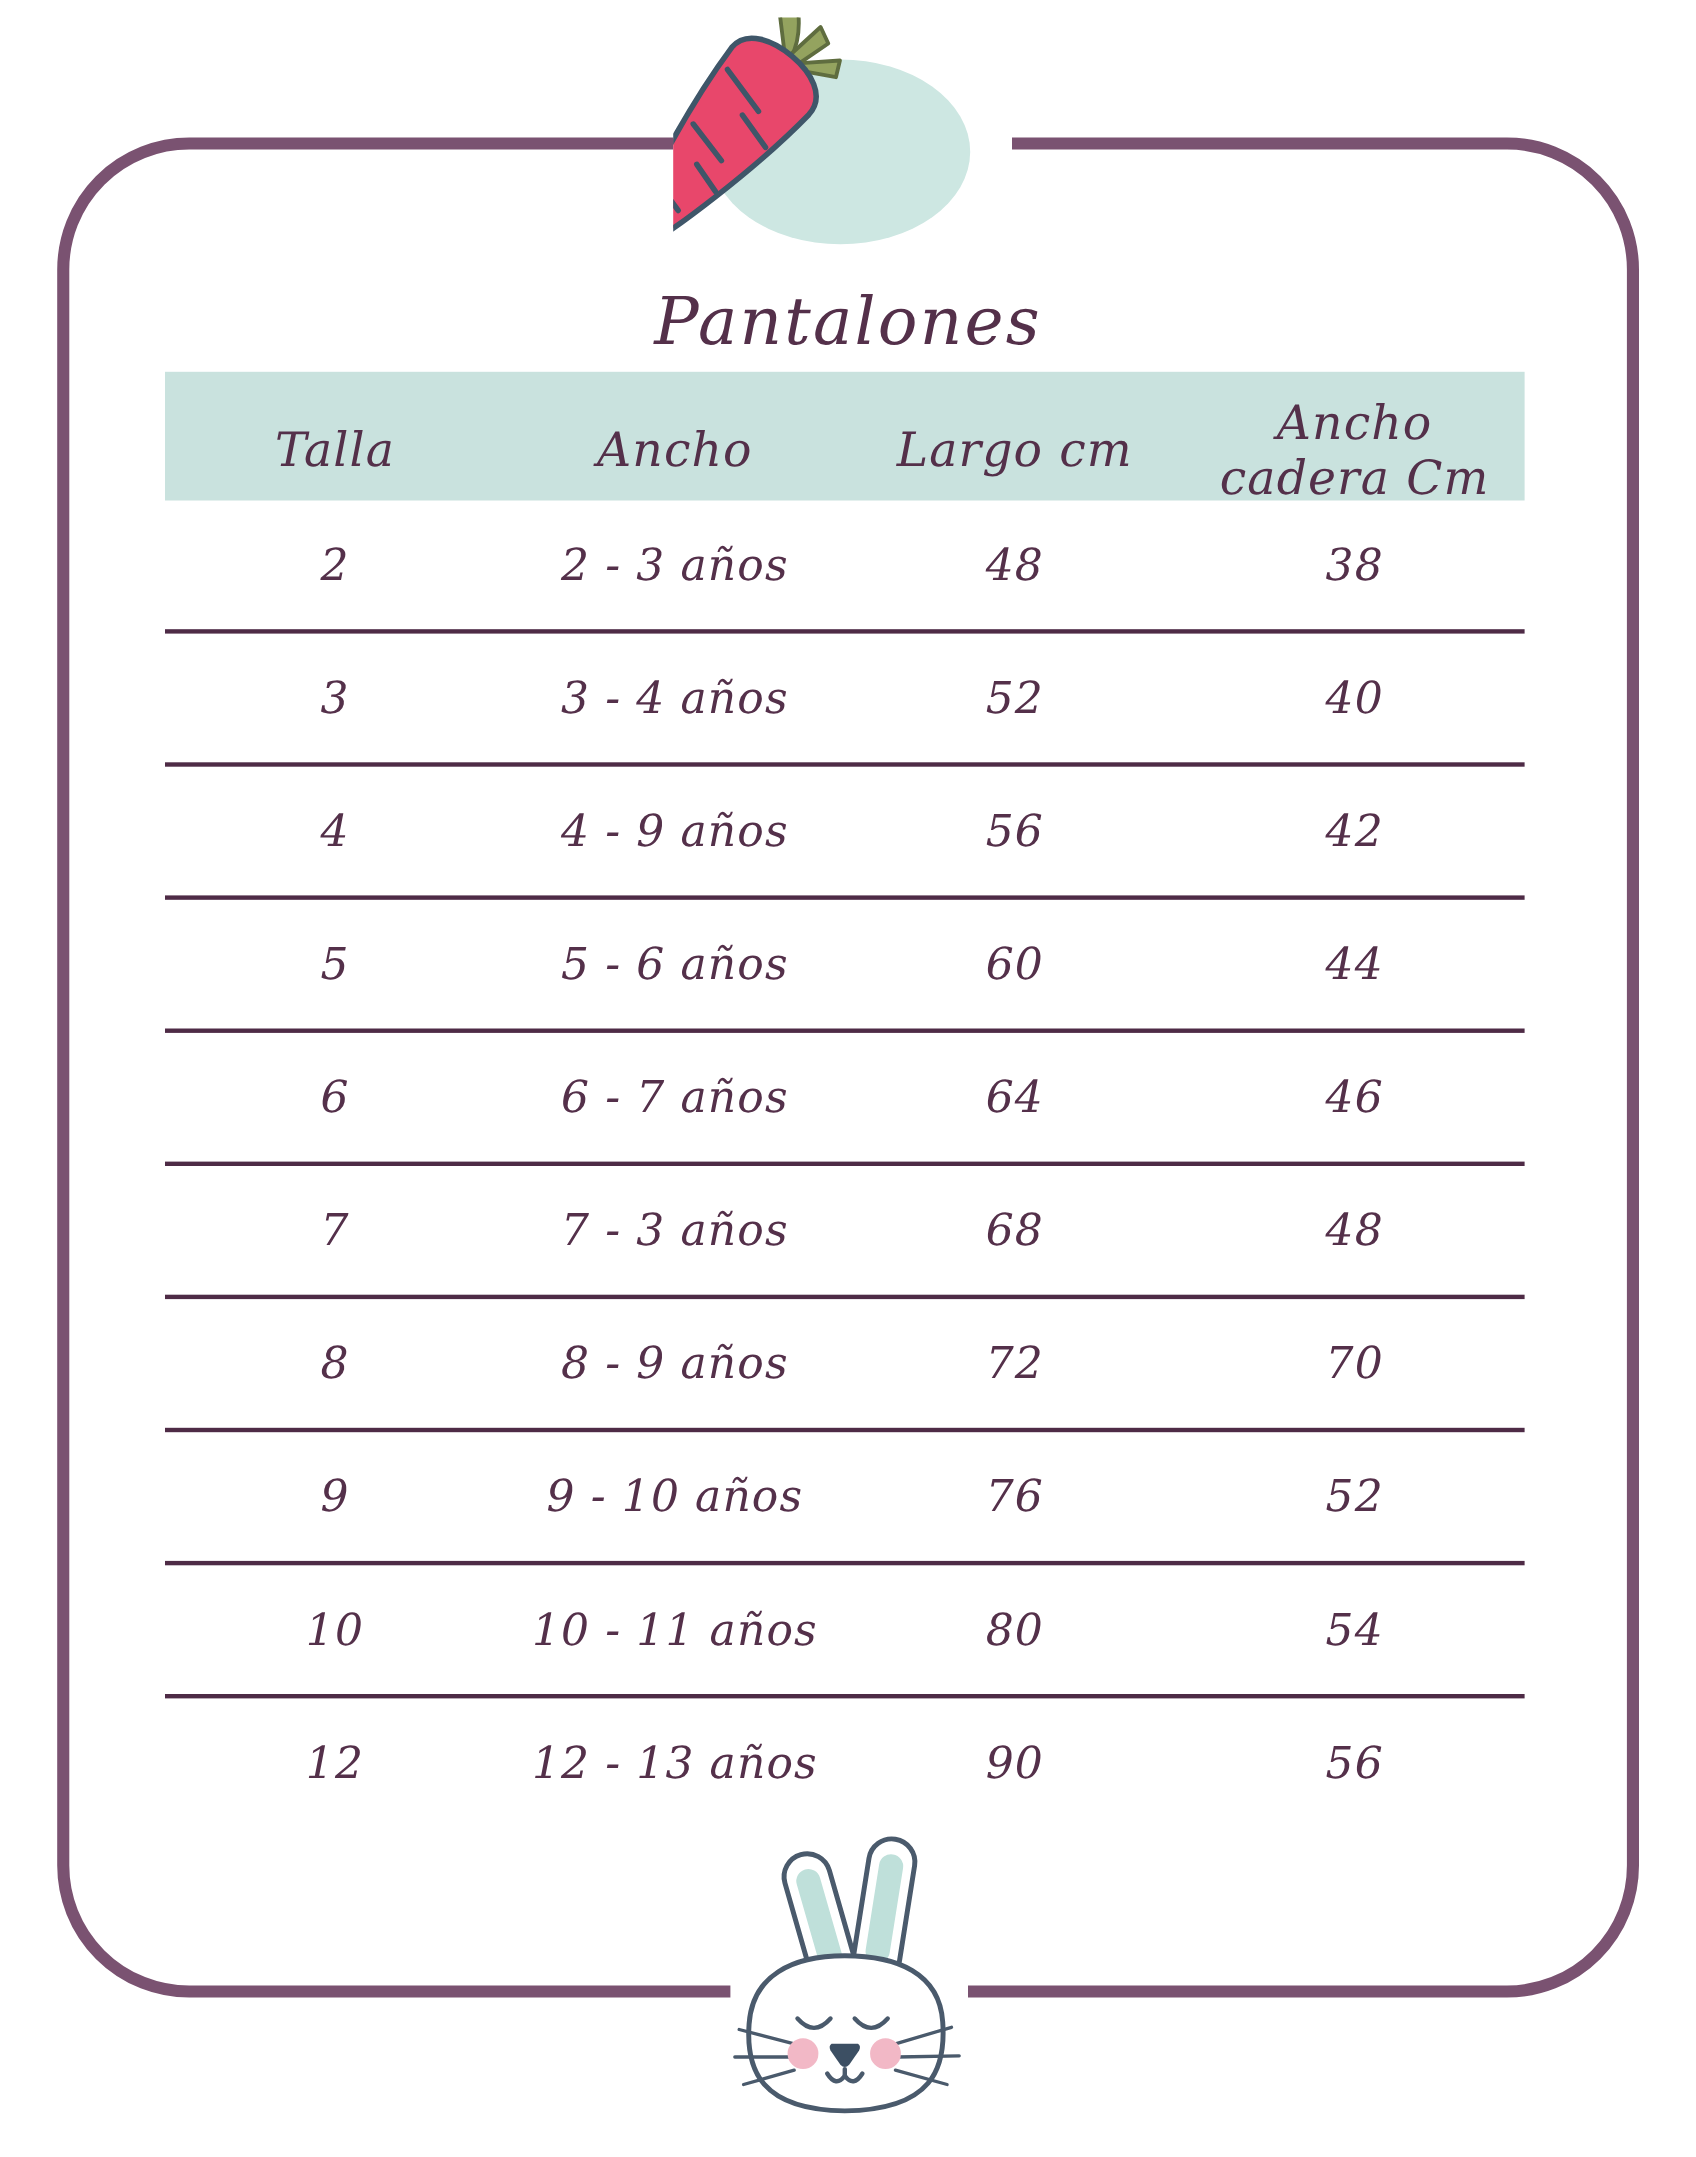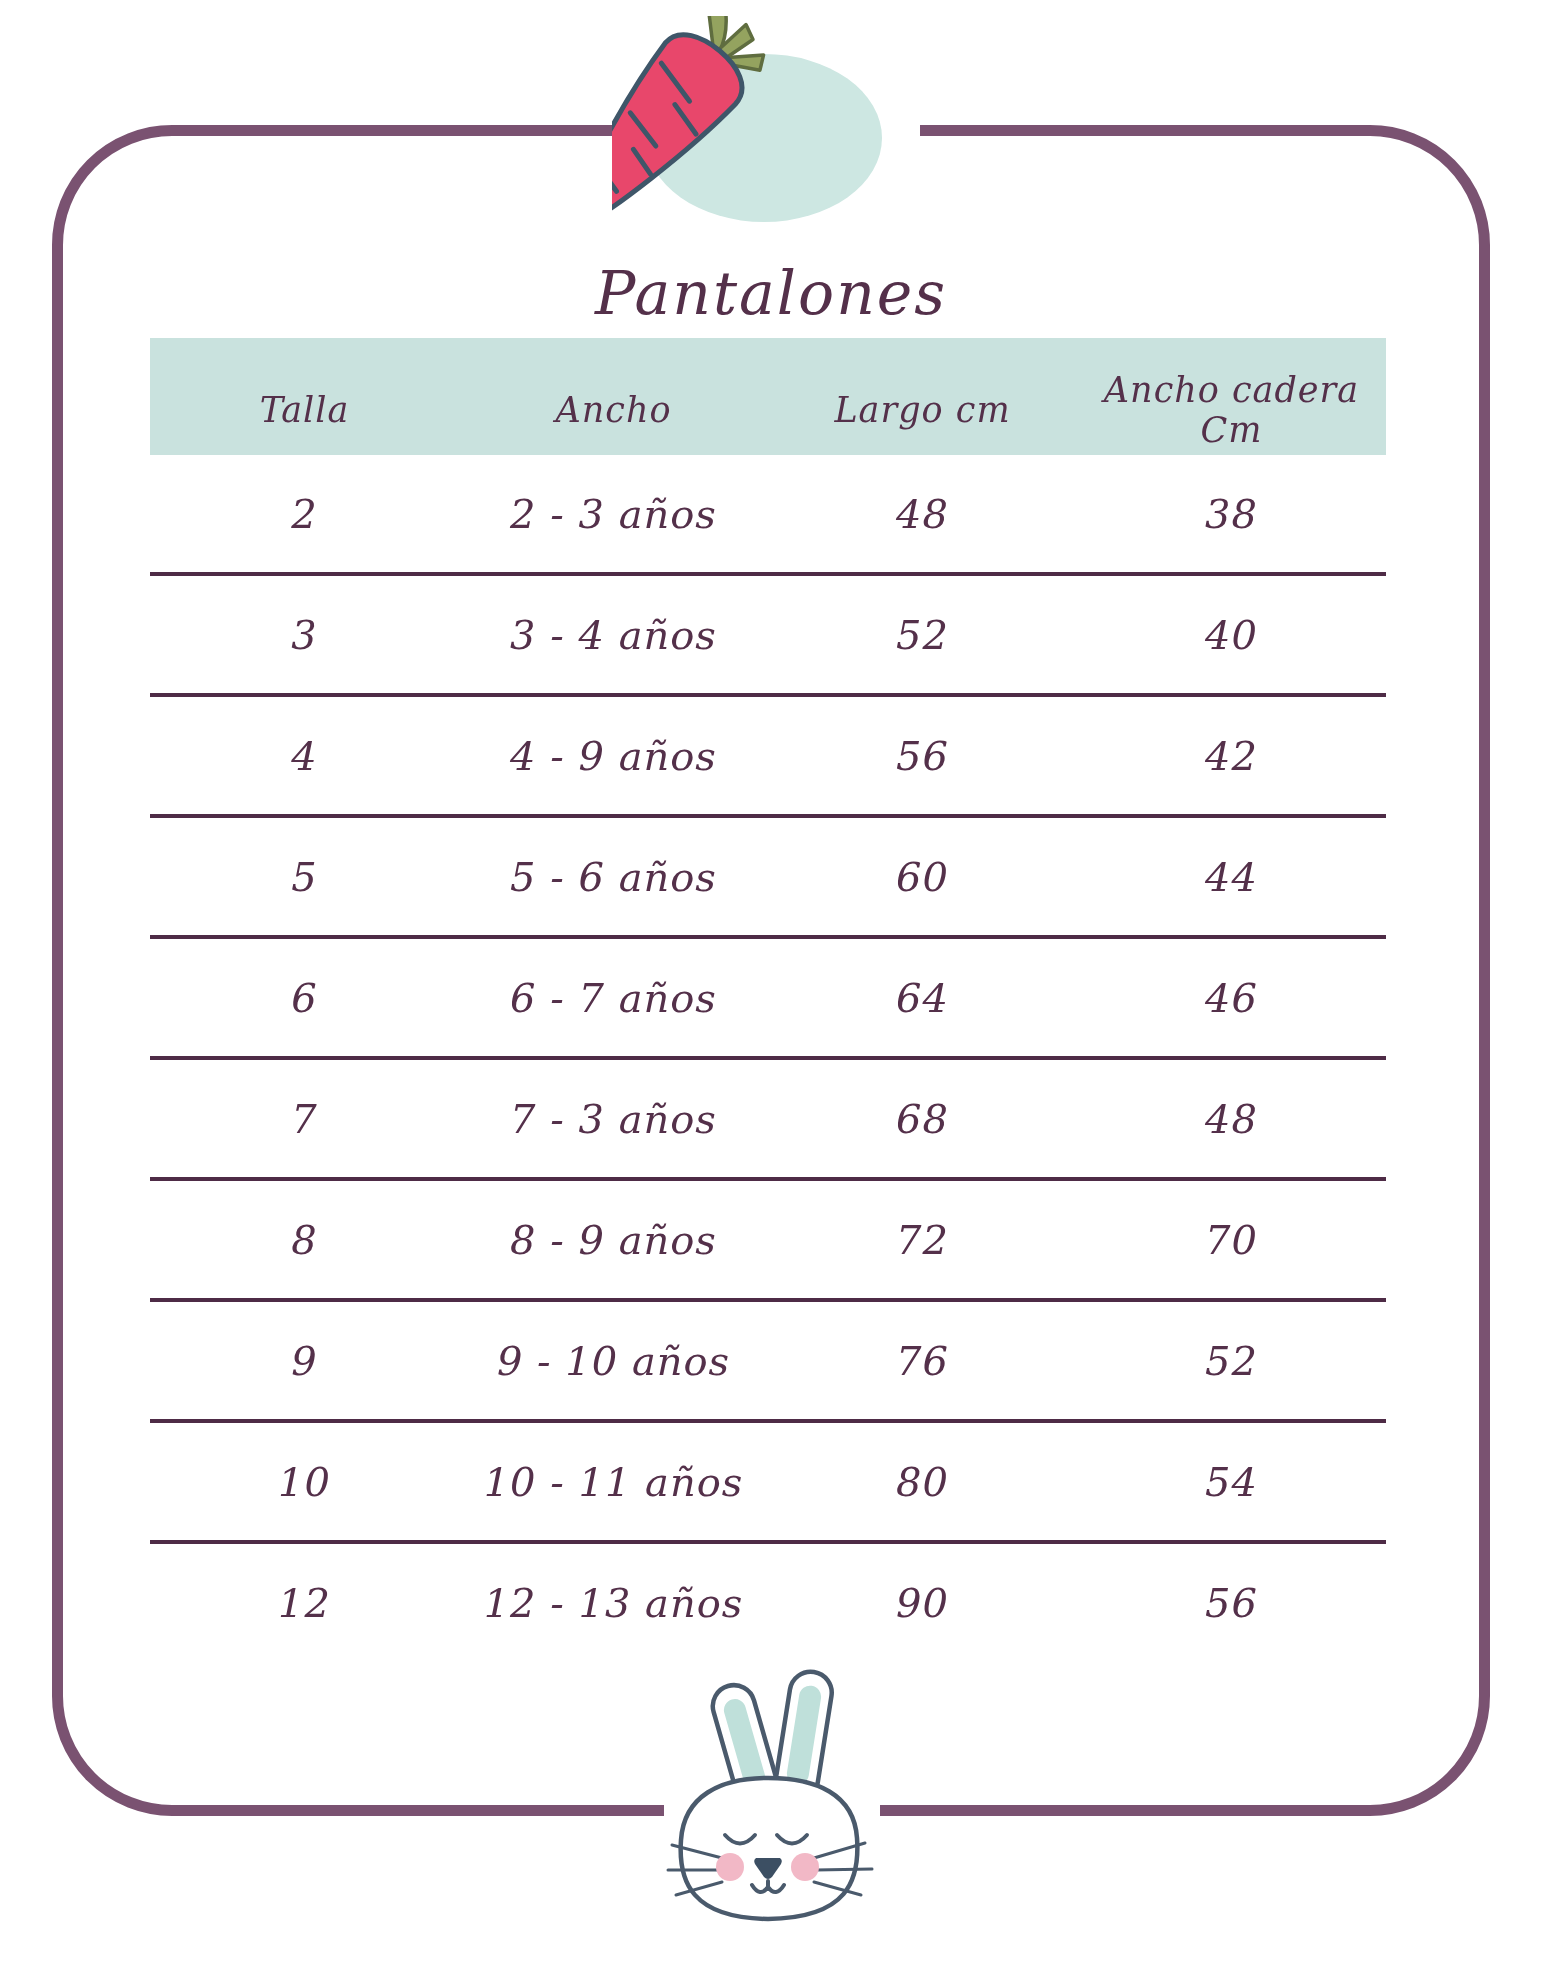--- a/index.html
+++ b/index.html
@@ -48,21 +48,21 @@
     z-index:3;
   }
   .thead{
     display:flex;
     height:117px;
     background:var(--header-band);
     align-items:center;
   }
   .thead .cell{
     padding-top:26px;
-    font-size:35px;
+    font-size:43px;
   }
   .cell{
     flex:1 1 25%;
     text-align:center;
     letter-spacing:1px;
   }
   .trow{
     display:flex;
     height:117px;
     align-items:center;

